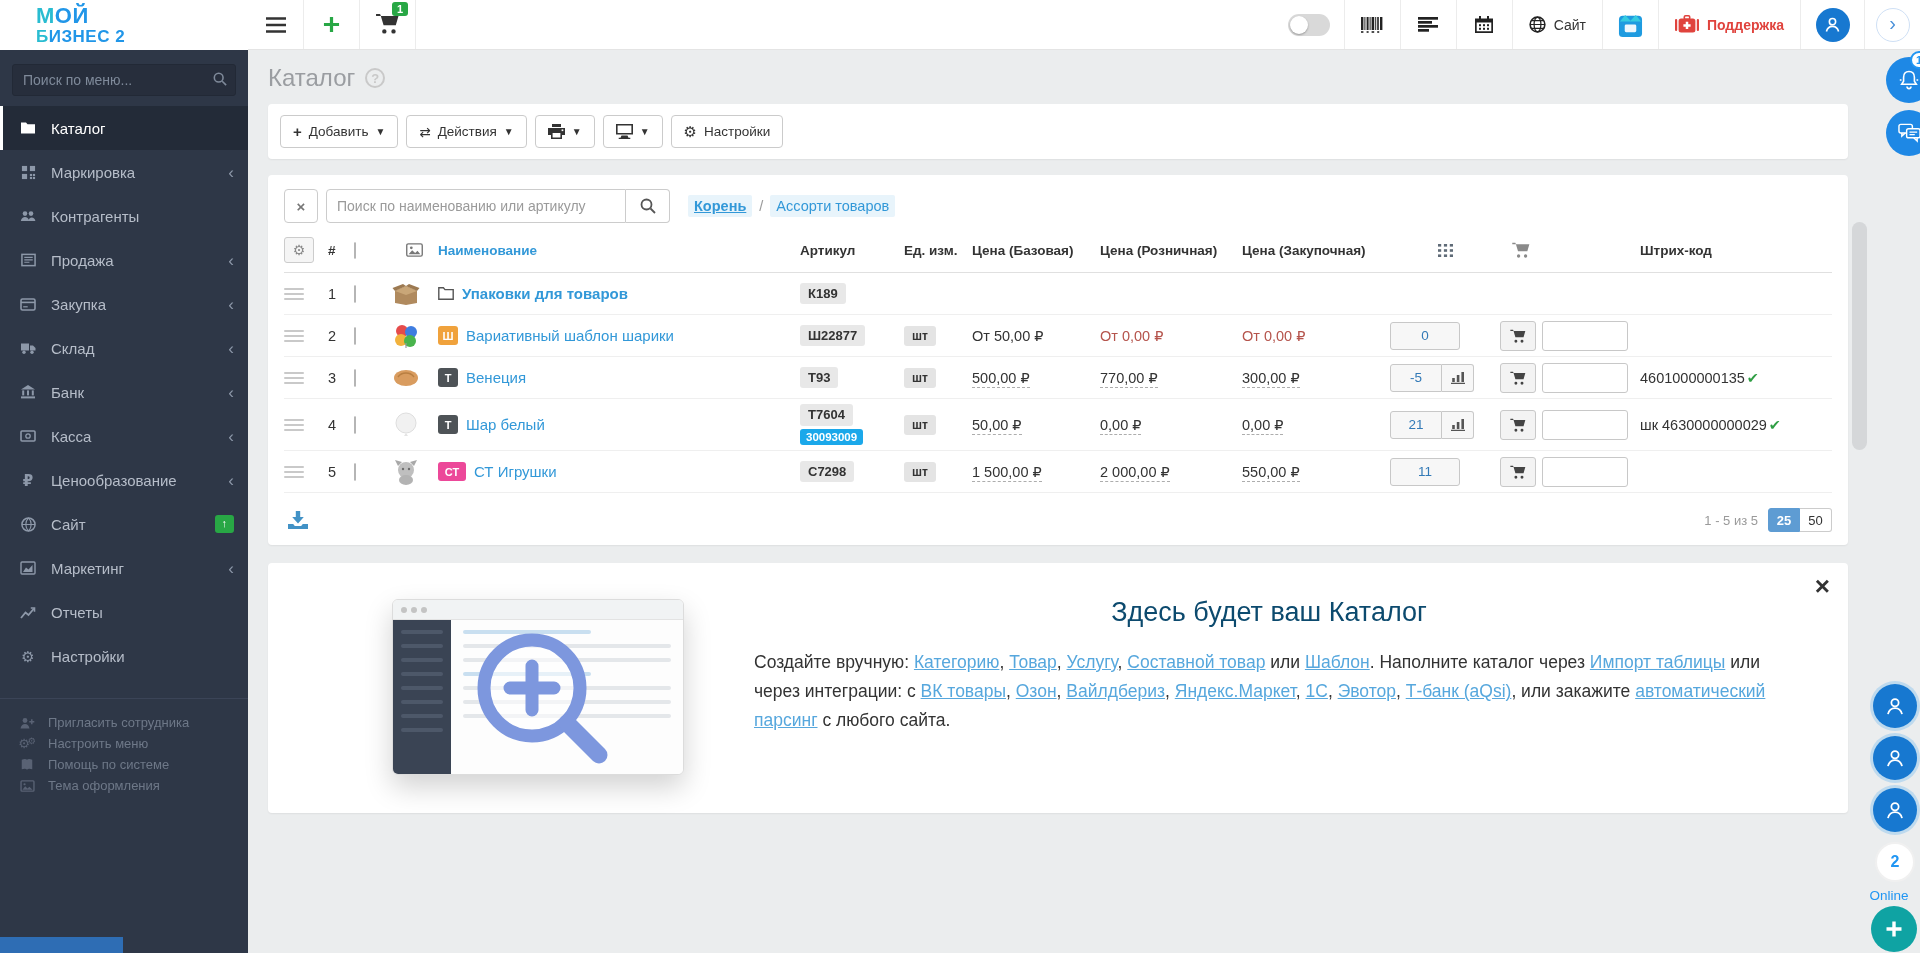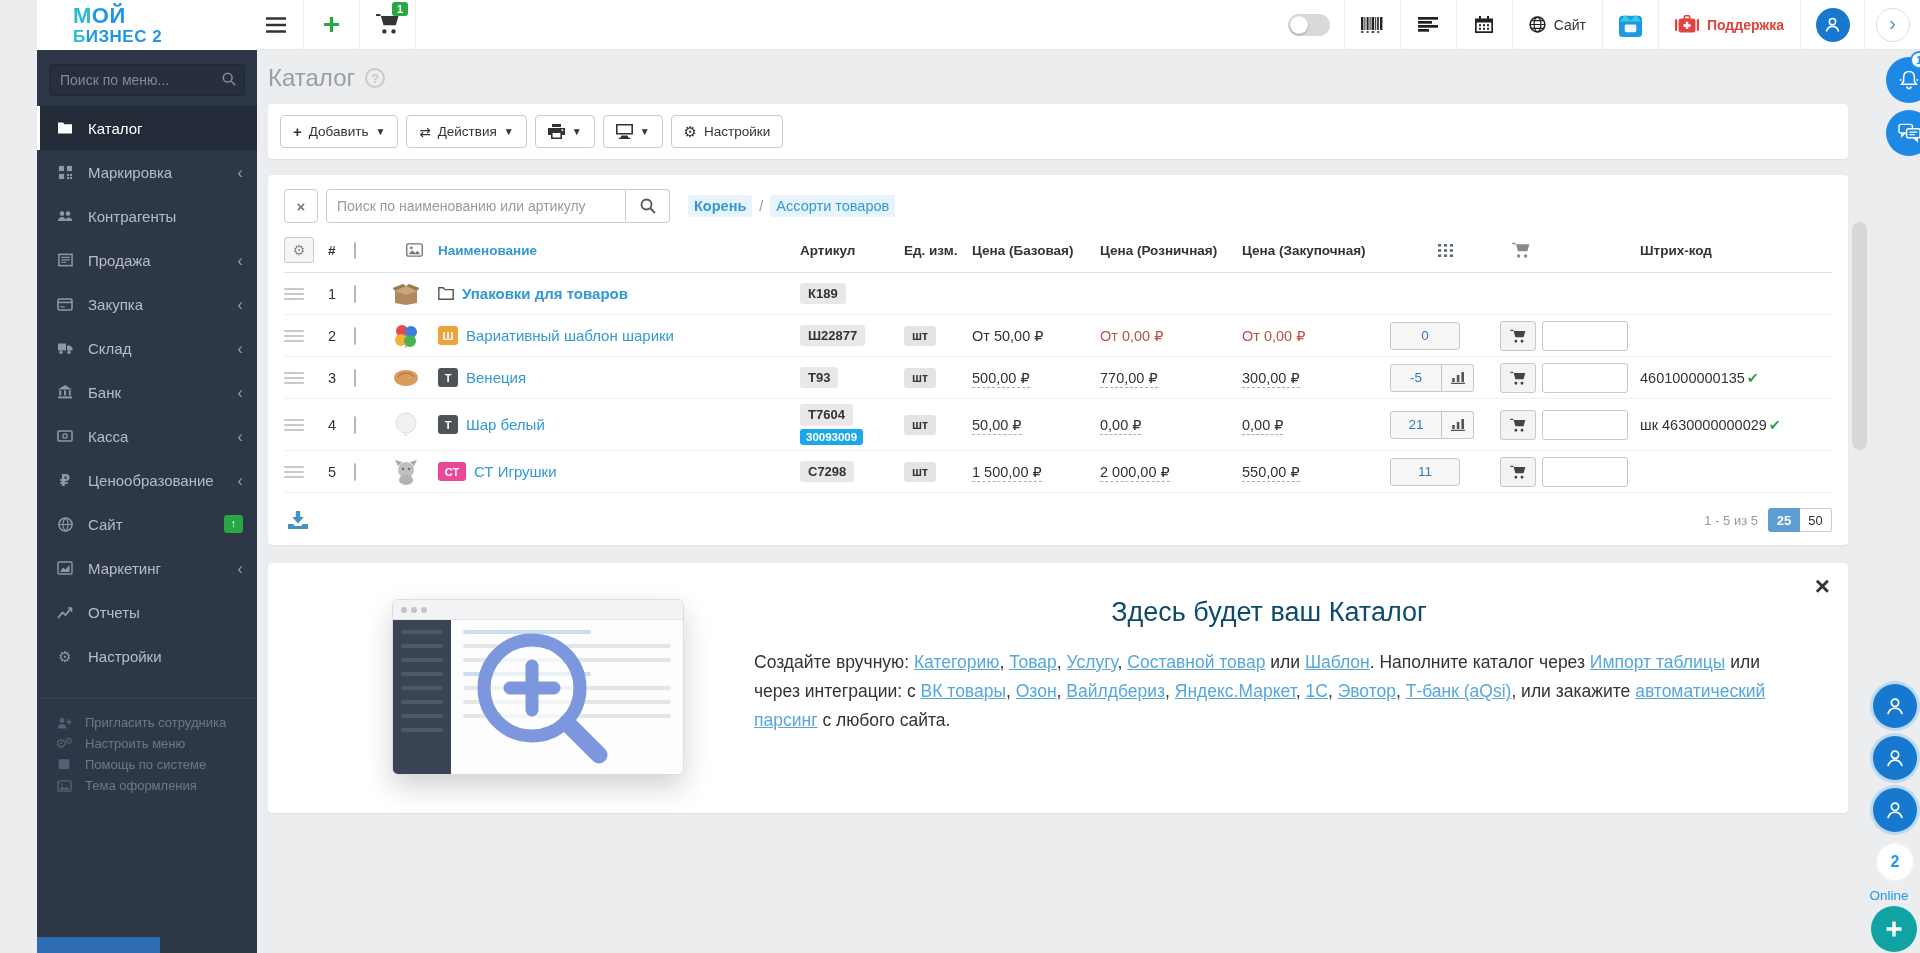--- a/index.html
+++ b/index.html
@@ -2,21 +2,21 @@
 <html><head>
 <meta charset="utf-8">
 <style>
   * { box-sizing: border-box; margin: 0; padding: 0; }
   html,body { width:1920px; height:953px; overflow:hidden; }
   body {
     font-family:"Liberation Sans","DejaVu Sans",sans-serif;
     background:#ebedee; color:#333; position:relative; font-size:14px;
   }
   
-  .sidebar { position:absolute; left:0; top:0; bottom:0; width:220px; background:#2e3747; z-index:6;margin-left:37px; }
+  .sidebar { position:absolute; left:0; top:0; bottom:0; width:248px; background:#2e3747; z-index:6; }
   .logo-box { height:50px; background:#fff; display:flex; align-items:center; padding-left:36px; }
   .logo { line-height:1; font-weight:bold; letter-spacing:.5px; }
   .logo .l1 { font-size:22px; }
   .logo .l2 { font-size:17px; margin-top:1px; }
   .teal { color:#29bcd1; } .lblue { color:#2196e8; }
   .side-search { margin:14px 12px 10px; position:relative; }
   .side-search input { width:100%; height:32px; background:#272e3c; border:1px solid #222936; border-radius:3px;
     color:#9aa3b2; padding:0 30px 0 10px; font-size:14px; font-family:inherit; outline:none; }
   .side-search input::placeholder { color:#7f8a9a; }
   .side-search .mag { position:absolute; right:9px; top:8px; }
@@ -71,21 +71,21 @@
   .sq-btn { width:34px; height:34px; border:1px solid #ccc; border-radius:4px; background:#fff; display:flex; align-items:center;
     justify-content:center; color:#777; font-weight:bold; font-size:15px; cursor:pointer; }
   .input-group { display:flex; margin-left:8px; }
   .input-group input { width:300px; height:34px; border:1px solid #ccc; border-radius:4px 0 0 4px; padding:0 10px; font-size:14px;
     font-family:inherit; outline:none; color:#333; }
   .input-group input::placeholder { color:#9a9a9a; }
   .input-group .search-btn { width:44px; height:34px; border:1px solid #ccc; border-left:none; border-radius:0 4px 4px 0;
     background:#fff; display:flex; align-items:center; justify-content:center; cursor:pointer; }
   .breadcrumb { margin-left:18px; display:flex; align-items:center; font-size:14.5px; }
   .crumb { color:#3298d8; background:#e8f4fb; padding:3px 6px; border-radius:2px; cursor:pointer; }
-  .crumb.bold { font-weight:bold; }
+  .crumb.bold { font-weight:bold;text-decoration:underline; }
   .crumb-sep { color:#999; margin:0 7px; }
   .grid { display:grid; grid-template-columns:44px 26px 36px 48px minmax(0,1fr) 104px 68px 128px 142px 148px 110px 140px 192px; align-items:center; }
   .thead { margin-top:14px; padding-bottom:9px; border-bottom:1px solid #e0e0e0; font-size:13.5px; font-weight:bold; color:#333; }
   .thead .blue-head { color:#3298d8; cursor:pointer; }
   .th-gear { width:30px; height:26px; border:1px solid #ccc; border-radius:3px; background:#f5f5f5; color:#8a8a8a;
     display:flex; align-items:center; justify-content:center; font-size:14px; cursor:pointer; }
   .center { display:flex; justify-content:center; }
   .trow { min-height:42px; border-bottom:1px solid #efefef; padding:4px 0; }
   .trow:last-of-type { border-bottom:1px solid #e8e8e8; }
   .handle { display:flex; flex-direction:column; gap:3px; width:20px; cursor:grab; }

